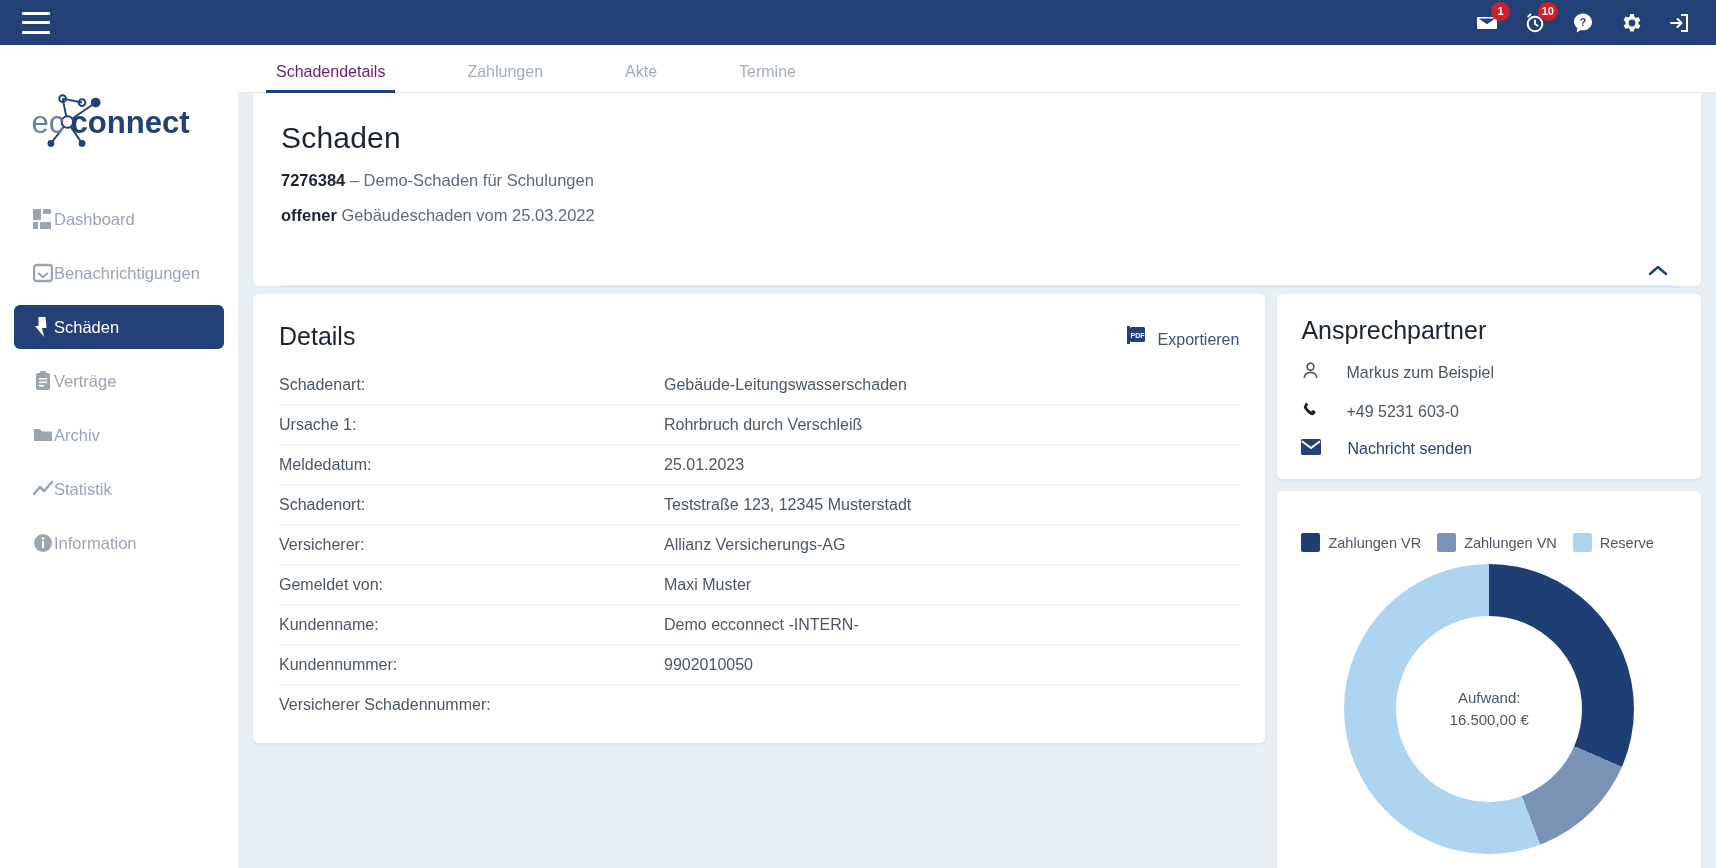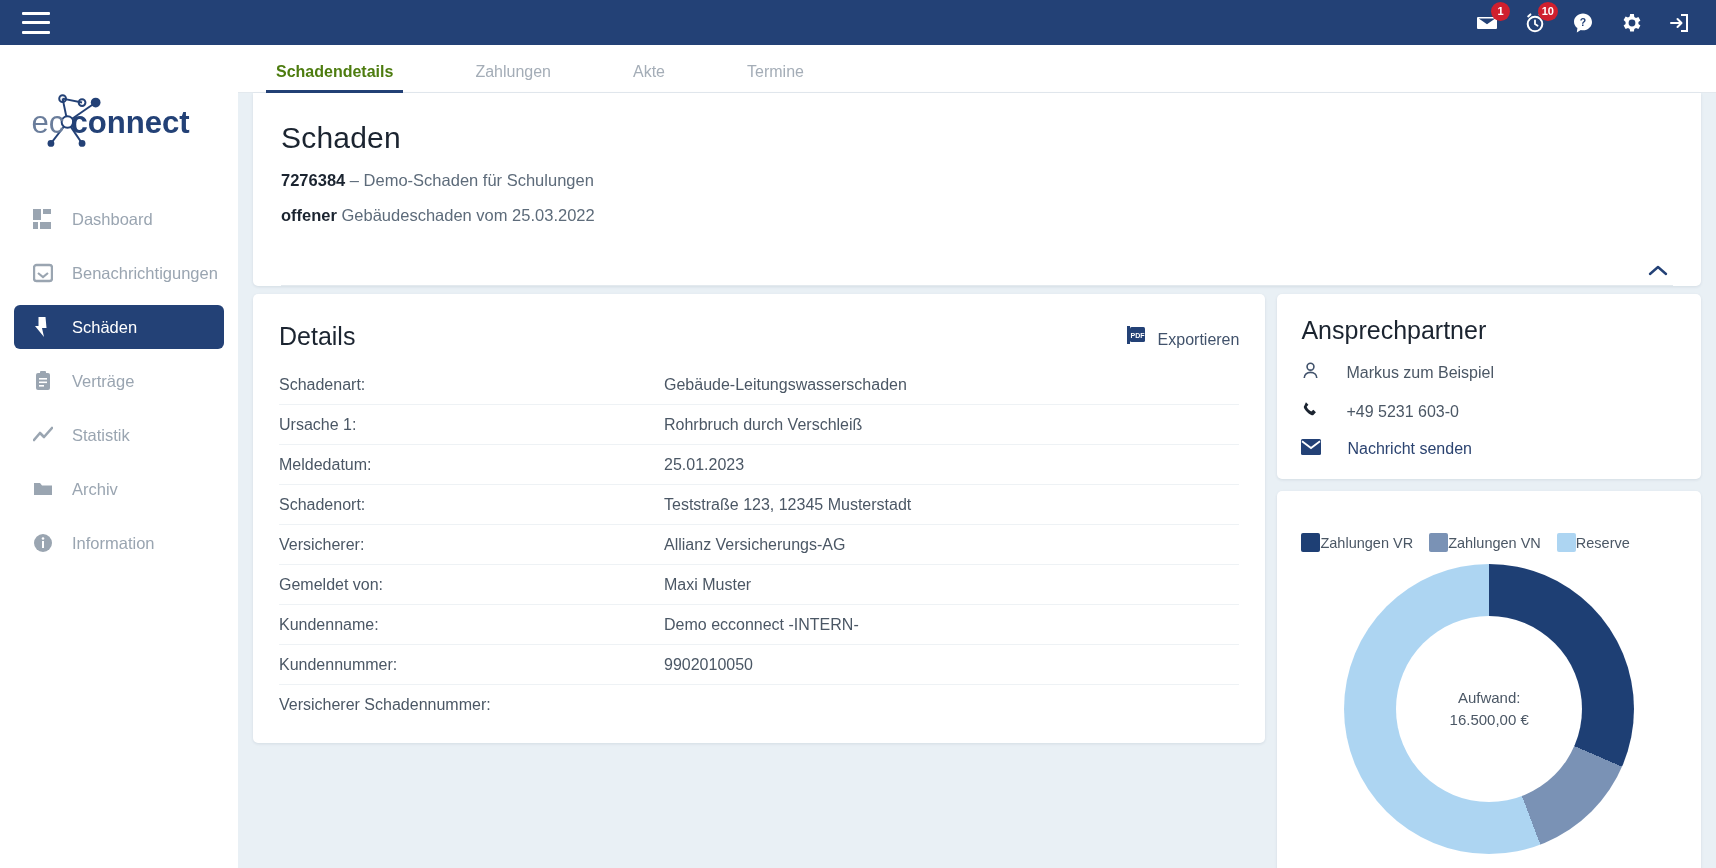--- a/index.html
+++ b/index.html
@@ -33,21 +33,21 @@
   }
 
   
   .sidebar {
     position: absolute; left: 0; top: 45px; width: 238px; height: 823px;
     background: #fff;
   }
   .logo { margin: 42px auto 0; width: 200px; height: 70px; display:block; }
   .nav { margin-top: 40px; }
   .navitem {
-    display: flex; align-items: center; gap: 18px;
+    display: flex; align-items: center; 
     height: 44px; margin: 10px 14px; padding-left: 18px;
     border-radius: 6px; cursor: pointer;
     color: #9aa5b1; font-size: 16.5px;
   }
   .navitem .nicon { width: 22px; height: 22px; display:flex; align-items:center; justify-content:center; flex:0 0 22px; }
   .navitem.active { background: #234176; color: #fff; }
   .navitem.active .nicon svg { fill: #fff; }
   .navitem .nicon svg { fill: #9aa5b1; }
 
   
@@ -55,21 +55,21 @@
 
   .tabbar {
     height: 48px; background: #fff; display: flex; align-items: flex-end;
     padding-left: 0px; border-bottom: 1px solid #e3e9ee;
   }
   .tab {
     padding: 0 10px 11px; margin-right: 62px; font-size: 16px; color: #a4adb7;
     cursor: pointer; position: relative;
   }
   .tab:first-child { margin-left: 28px; }
-  .tab.active { color: #4d7c0f; font-weight: 700; }
+  .tab.active { color: #701a75; font-weight: 400; }
   .tab.active::after {
     content:''; position:absolute; left:0; right:0; bottom:-1px; height: 3px; background: #234176;
   }
 
   .card { background:#fff; border-radius: 5px; box-shadow: 0 1px 3px rgba(30,50,80,.10); }
 
   .header-card {
     margin: 0px 15px 0 15px; padding: 28px 28px 0 28px; position: relative;
     border-radius: 0 0 5px 5px;
   }
@@ -100,21 +100,21 @@
   .drow:last-child { border-bottom: none; }
   .dlabel { width: 385px; color: #4b5765; }
   .dvalue { color: #4b5765; }
 
   .side-card { padding: 22px 24px 20px 24px; }
   .h3 { font-size: 25px; font-weight: 400; color: #1b2430; }
   .cline { display:flex; align-items:center; gap: 26px; margin-top: 16px; font-size: 16px; color: #4b5765; }
   .cline.link { color: #2b4370; cursor: pointer; }
 
   .legend { display:flex; align-items:center; gap: 10px; margin-top: 20px; font-size: 14.5px; color:#4b5765; flex-wrap: wrap; }
-  .lg { display:flex; align-items:center; margin-right: 6px; }
+  .lg { display:flex; align-items:center; gap: 8px; margin-right: 6px; }
   .sw { width: 19px; height: 19px; border-radius: 2px; display:block; }
 
   .donut-wrap { position: relative; width: 290px; height: 290px; margin: 12px auto 0; }
   .donut { width: 290px; height: 290px; border-radius: 50%; }
   .donut-hole {
     position:absolute; left: 50%; top: 50%; transform: translate(-50%,-50%);
     width: 186px; height: 186px; background:#fff; border-radius: 50%;
     display:flex; flex-direction: column; align-items:center; justify-content:center;
     font-size: 15px; color: #4b5765; line-height: 1.5;
   }
@@ -221,32 +221,32 @@
             <rect x="6" y="7" width="8" height="1.6" fill="#fff"></rect>
             <rect x="6" y="10.5" width="8" height="1.6" fill="#fff"></rect>
             <rect x="6" y="14" width="5" height="1.6" fill="#fff"></rect>
           </svg>
       </span>
       <span>Verträge</span>
     </div>
     <div class="navitem">
       <span class="nicon">
         <svg width="20" height="20" viewBox="0 0 20 20">
+            <path d="M1 4h6l2 2.5h10V16H1z"></path>
+          </svg>
+      </span>
+      <span>Archiv</span>
+    </div>
+    <div class="navitem">
+      <span class="nicon">
+        <svg width="20" height="20" viewBox="0 0 20 20">
             <path d="M1 15l6-7 4 4 8-9" fill="none" stroke="#9aa5b1" stroke-width="2.6" stroke-linecap="round" stroke-linejoin="round"></path>
           </svg>
       </span>
       <span>Statistik</span>
-    </div>
-    <div class="navitem">
-      <span class="nicon">
-        <svg width="20" height="20" viewBox="0 0 20 20">
-            <path d="M1 4h6l2 2.5h10V16H1z"></path>
-          </svg>
-      </span>
-      <span>Archiv</span>
     </div>
     <div class="navitem">
       <span class="nicon">
         <svg width="20" height="20" viewBox="0 0 20 20">
             <circle cx="10" cy="10" r="9"></circle>
             <rect x="9" y="8" width="2" height="7" fill="#fff"></rect>
             <circle cx="10" cy="5.5" r="1.3" fill="#fff"></circle>
           </svg>
       </span>
       <span>Information</span>

